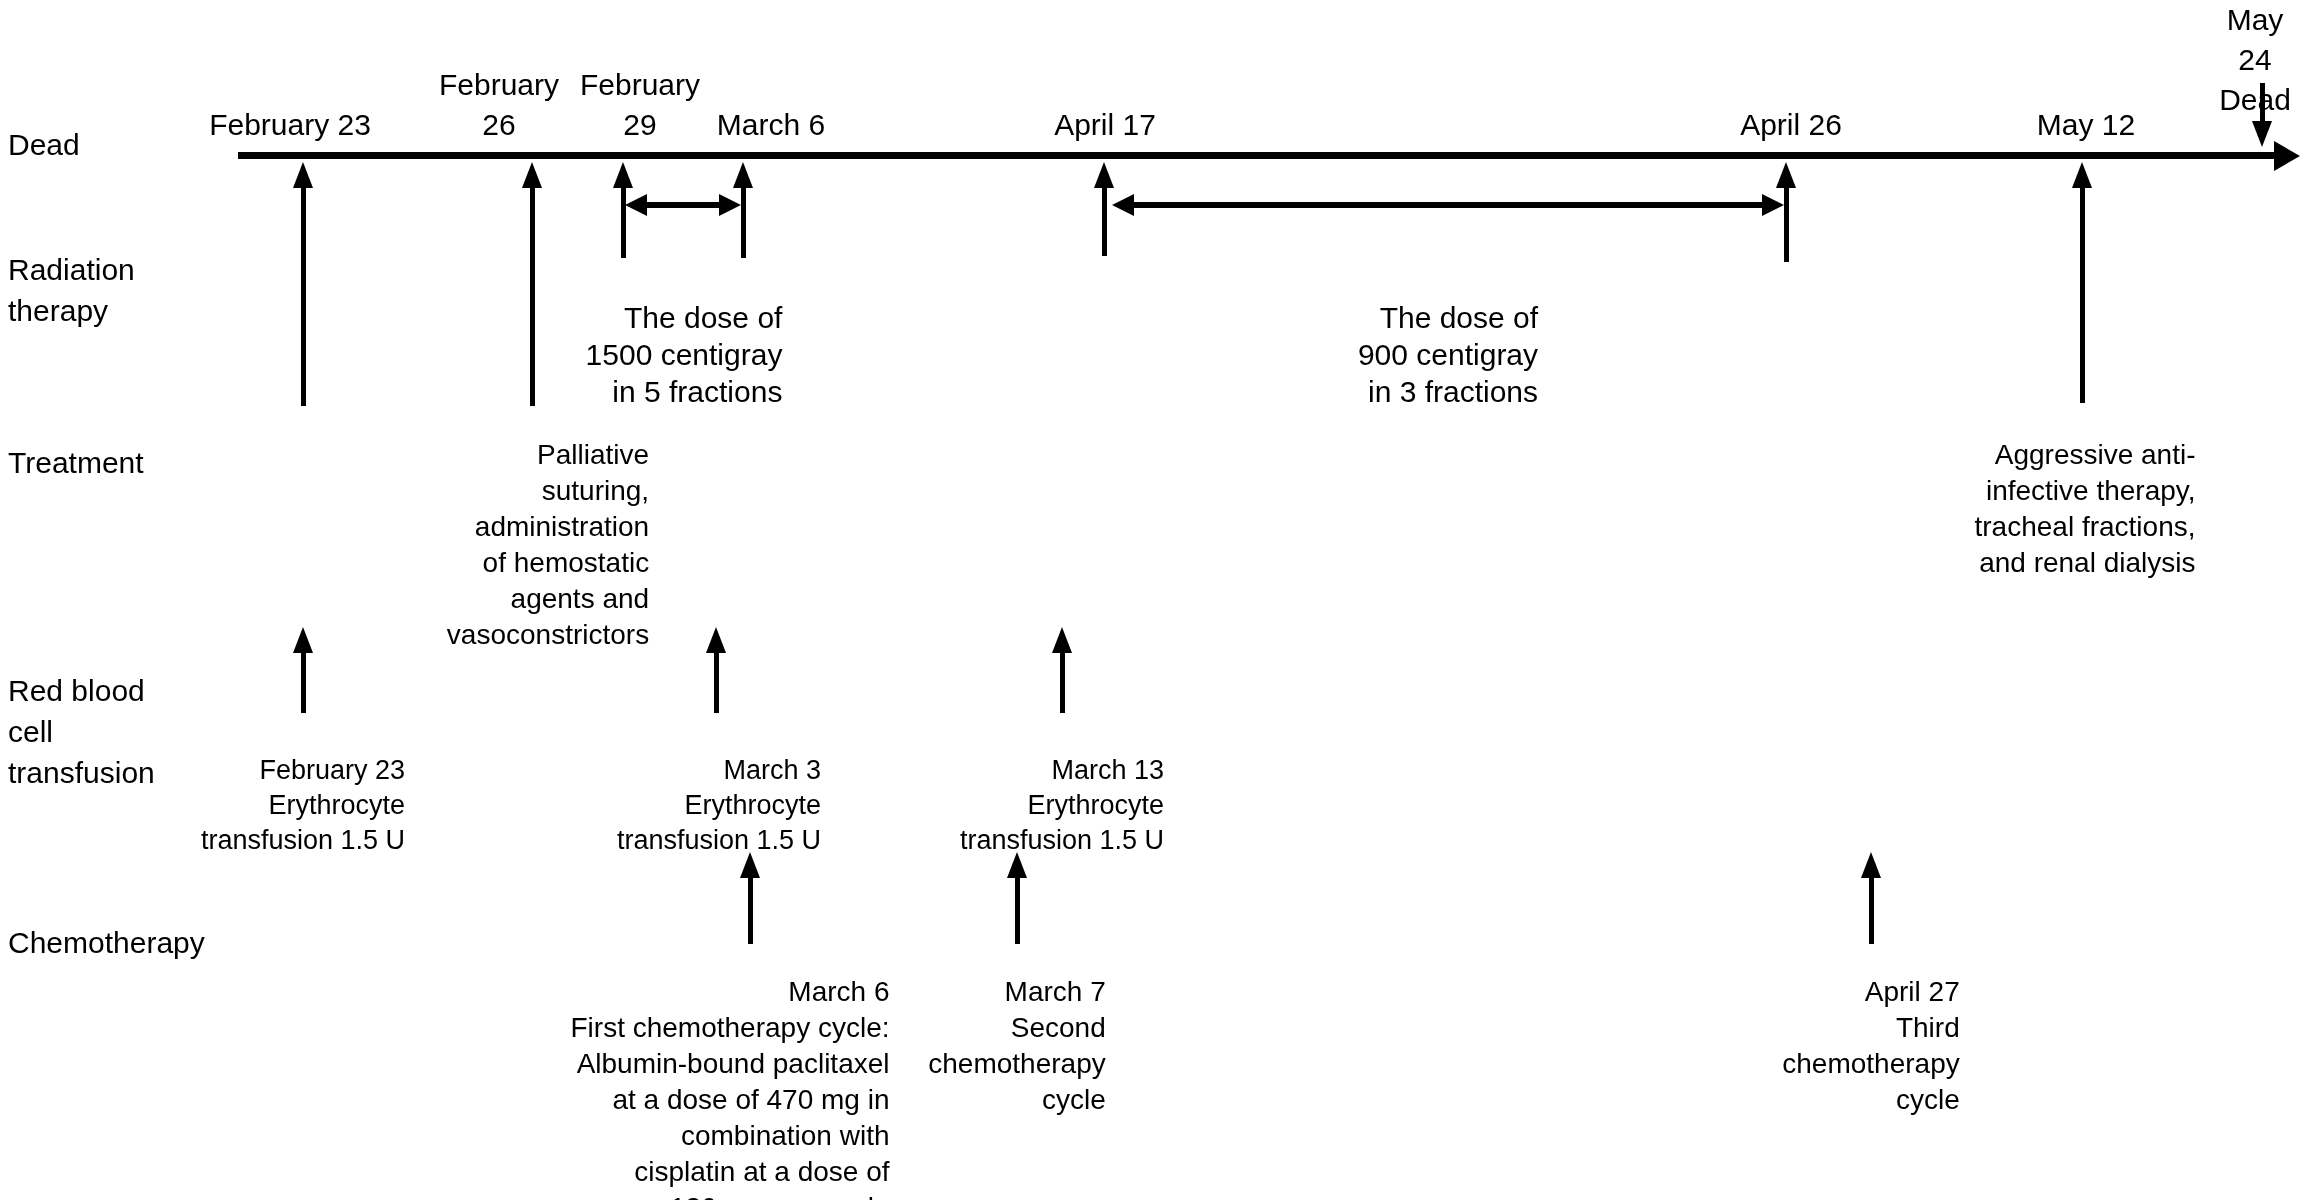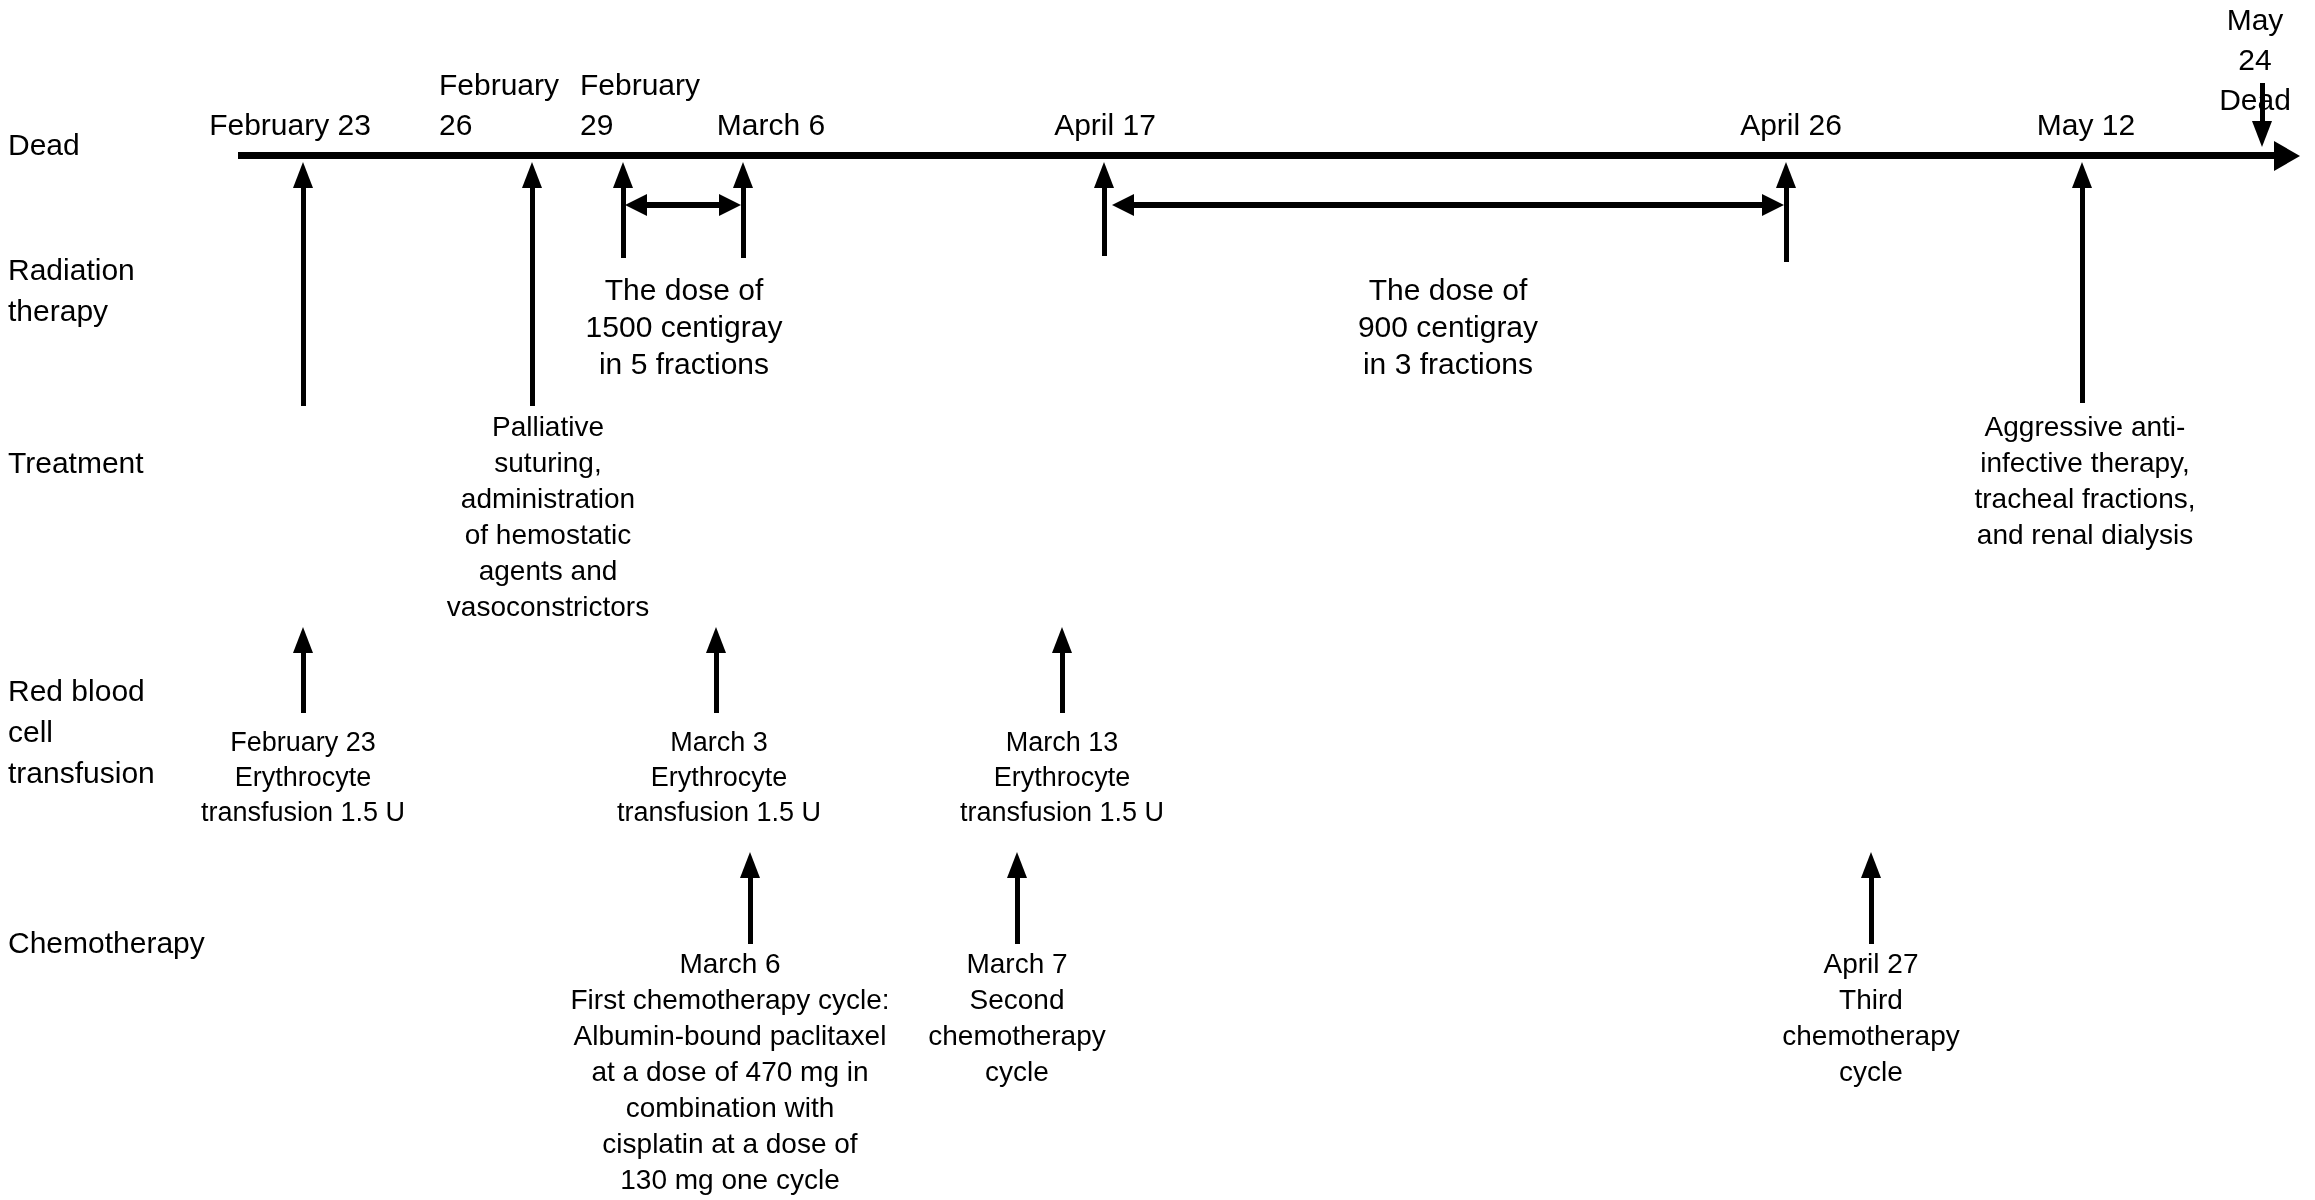--- a/index.html
+++ b/index.html
@@ -11,31 +11,31 @@
     font-family:"Liberation Sans","DejaVu Sans",sans-serif;
     overflow:hidden;
   }
   .rowlabel {
     position:absolute; left:8px;
     font-size:30px; line-height:41px;
     white-space:pre-line;
   }
   .date-label {
     position:absolute; transform:translateX(-50%);
-    font-size:30px; line-height:40px;
+    text-align:center; font-size:30px; line-height:40px;
     white-space:pre-line; bottom:1055px;
   }
   .endpoint-label {
     position:absolute; transform:translateX(-50%);
     text-align:center; font-size:30px; line-height:40px;
     white-space:pre-line; top:0px;
   }
   .note {
     position:absolute; transform:translateX(-50%);
-    text-align:center; white-space:pre-line;
+    text-align:right; white-space:pre-line;margin-top:28px;
   }
   .note.dose   { font-size:30px; line-height:37px; }
   .note.treat  { font-size:28px; line-height:36px; }
   .note.transf { font-size:27px; line-height:35px; }
   .note.chemo  { font-size:28px; line-height:36px; }
 
   
   .tl-line { position:absolute; left:238px; top:152px; width:2040px; height:7px; background:#000; }
   .tl-head {
     position:absolute; left:2274px; top:141px; width:0; height:0;

